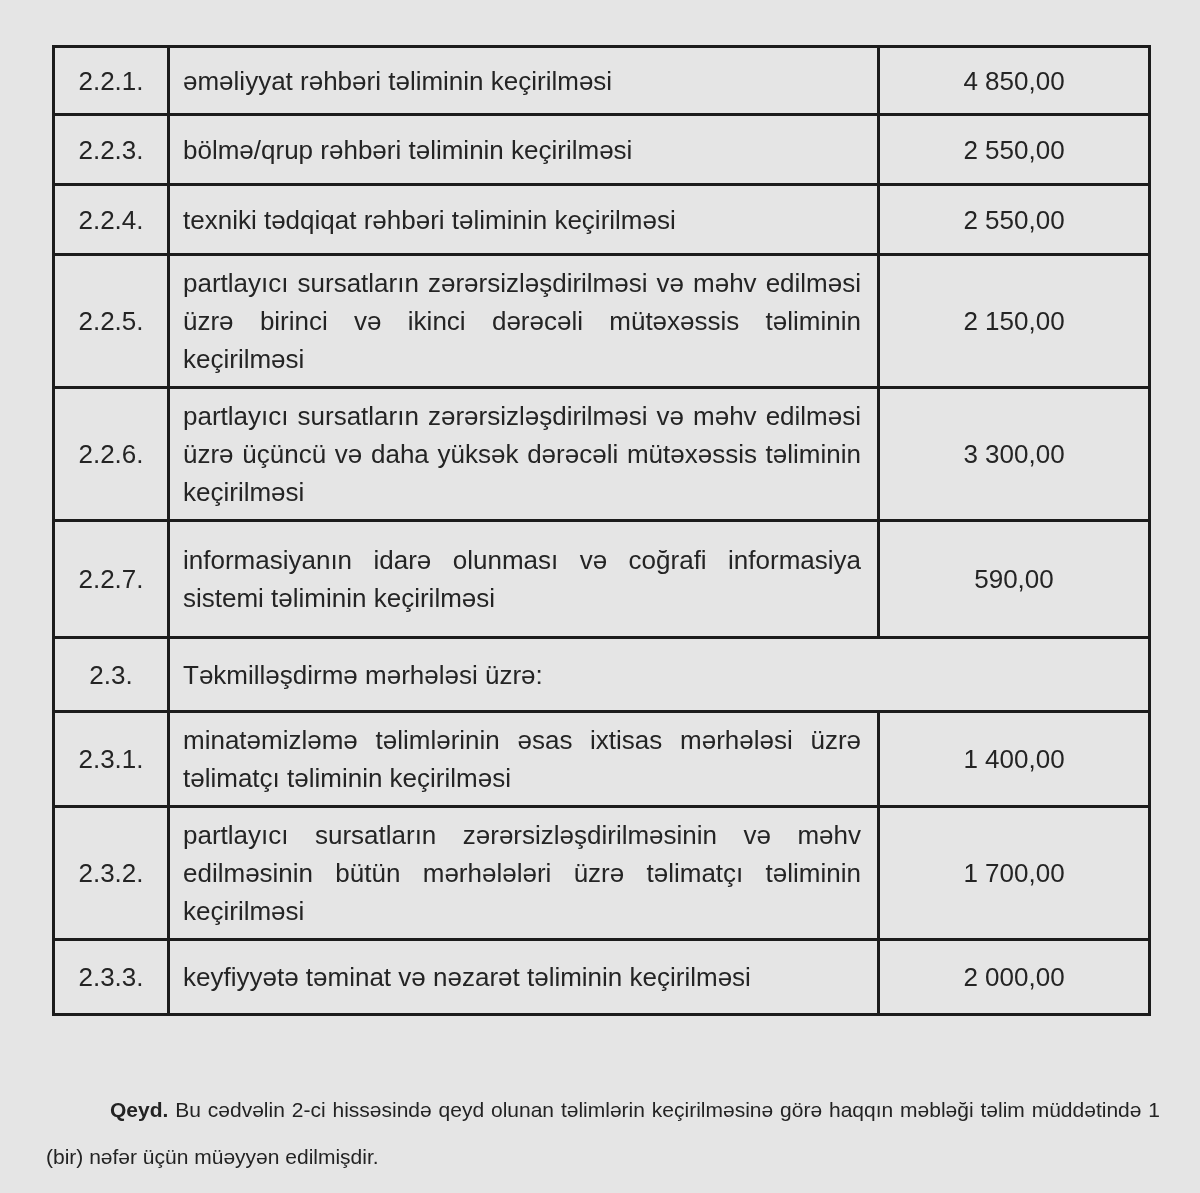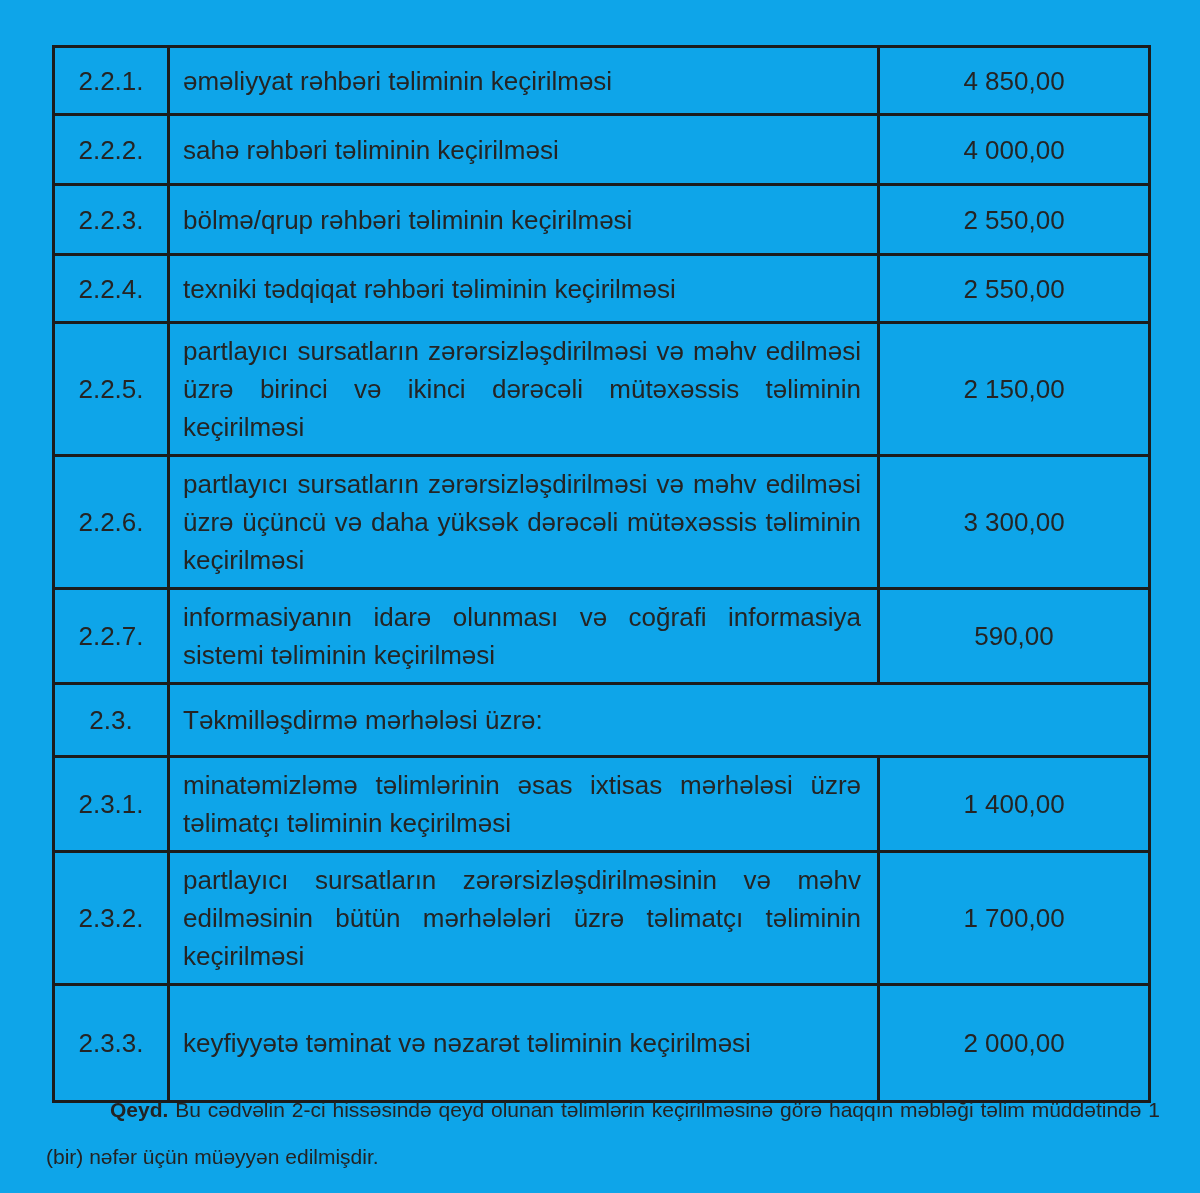--- a/index.html
+++ b/index.html
@@ -7,21 +7,21 @@
     width: 1200px;
     height: 1193px;
     background: #ffffff;
     font-family: "Liberation Sans", "DejaVu Sans", sans-serif;
     color: #212121;
   }
   .page {
     position: relative;
     width: 1200px;
     height: 1193px;
-    background: #0ea5e9;
+    background: #e5e5e5;
     overflow: hidden;
   }
   table.fees {
     position: absolute;
     left: 52px;
     top: 45px;
     width: 1096px;
     border-collapse: collapse;
     table-layout: fixed;
   }
@@ -88,25 +88,20 @@
       <col class="col-desc">
       <col class="col-price">
     </colgroup>
     <tbody>
         <tr>
       <td class="c-no">2.2.1.</td>
       <td class="c-desc">əməliyyat rəhbəri təliminin keçirilməsi</td>
       <td class="c-price">4 850,00</td>
     </tr>
         <tr>
-      <td class="c-no">2.2.2.</td>
-      <td class="c-desc">sahə rəhbəri təliminin keçirilməsi</td>
-      <td class="c-price">4 000,00</td>
-    </tr>
-        <tr>
       <td class="c-no">2.2.3.</td>
       <td class="c-desc">bölmə/qrup rəhbəri təliminin keçirilməsi</td>
       <td class="c-price">2 550,00</td>
     </tr>
         <tr>
       <td class="c-no">2.2.4.</td>
       <td class="c-desc">texniki tədqiqat rəhbəri təliminin keçirilməsi</td>
       <td class="c-price">2 550,00</td>
     </tr>
         <tr>

